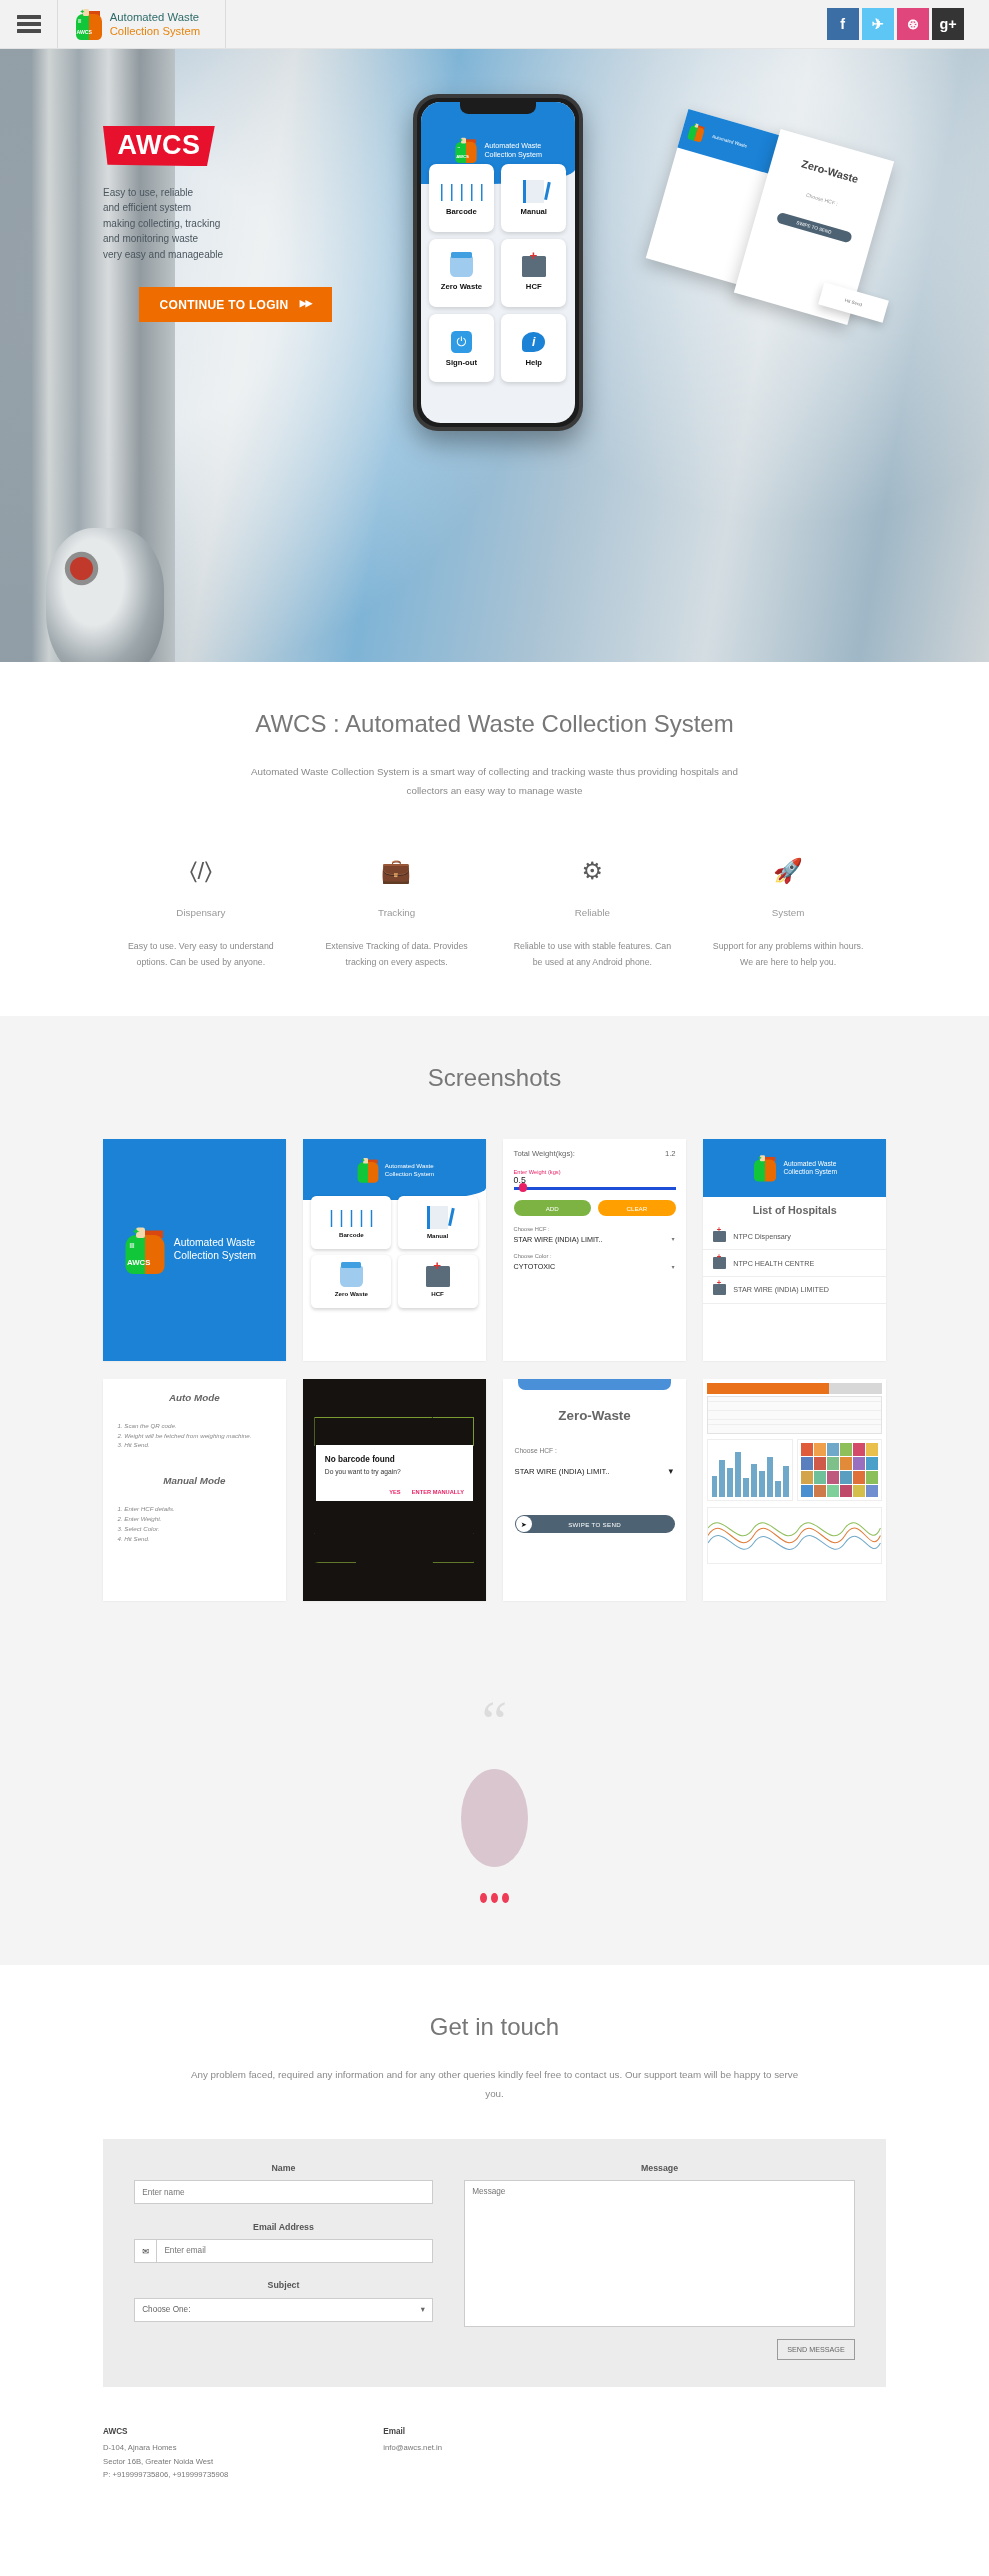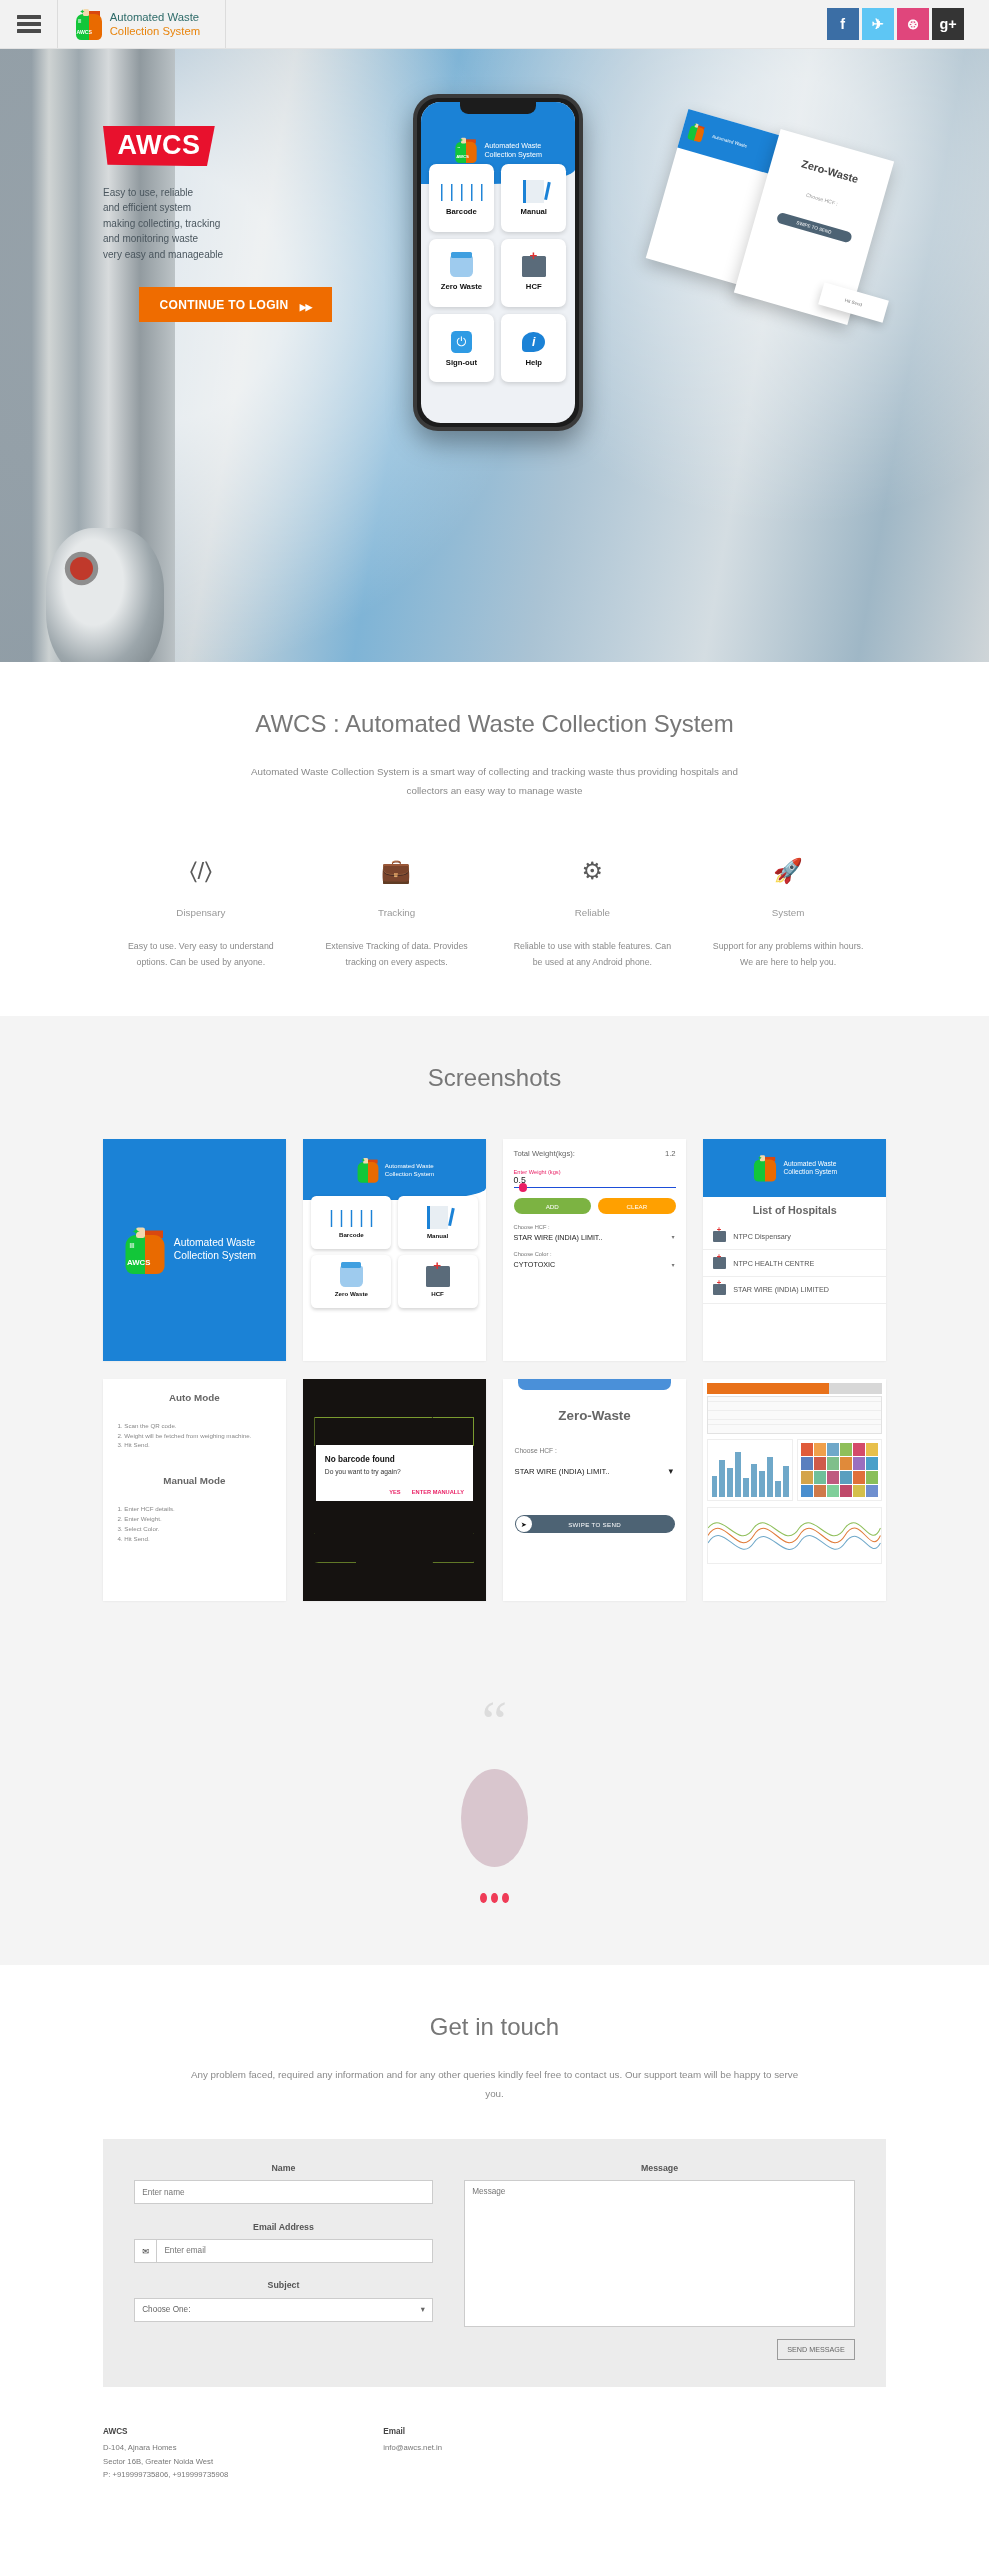--- a/index.html
+++ b/index.html
@@ -83,21 +83,21 @@
     display: inline-block; background: #e8112d; color: #fff; font-size: 27px; font-weight: bold;
     letter-spacing: 0.5px; padding: 4.1px 14.4px 5.2px 14.4px;
     clip-path: polygon(0 0, 100% 0, 93% 100%, 4% 96%);
   }
   .hero-h1 {
     font-size: 19.6px; font-weight: 400; color: #3e4a52; margin-top: 11.3px; padding-bottom: 12.4px;
     border-bottom: 0.5px solid rgba(255,255,255,.75);
   }
   .hero-sub { margin-top: 18.5px; font-size: 10px; line-height: 1.55; color: #4a565e; padding-right: 46px;}
   .btn-primary {
-    margin-top: 25px; margin-left: 36px; display: inline-flex; align-items:flex-end; gap: 11.3px;
+    margin-top: 25px; margin-left: 36px; display: inline-flex; align-items:flex-start; gap: 11.3px;
     background: #ef6c00; color: #fff; font-size: 12px; font-weight: bold; letter-spacing: 0.3px;
     padding: 10.3px 20.6px; border: none; cursor: pointer;
   }
   .btn-primary .arrows { font-size: 8.8px; letter-spacing: -1px; }
 
   
   .phone-wrap { position: relative; margin-left: 20.6px; margin-top: 45px; }
   .phone {
     width: 170px; height: 337px; border-radius: 25px; background: #1c1c1c;
     border: 4.6px solid #3a3a3a; padding: 4.1px; box-shadow: 0 11.3px 26px rgba(0,0,0,.35);
@@ -166,39 +166,39 @@
   .shot-app-head { background:#1b82d6; height:61px; display:flex;align-items:center;justify-content:center;gap:4.1px; border-radius: 0 0 42% 0 / 0 0 20% 0;}
   .shot-app-head .logo-bag { transform: scale(.8); }
   .shot-app-head .brand-lines div { color:#fff; font-size: 6.2px; }
   .shot-grid { padding: 5.2px 8.2px; display:grid; grid-template-columns:1fr 1fr; gap: 6.2px; margin-top: -9.3px; position:relative; z-index:3;}
   .shot-tile { background:#fff; border-radius:5.2px; height:53px; box-shadow:0 1.5px 3.6px rgba(0,0,0,.16); display:flex;flex-direction:column;align-items:center;justify-content:center;gap:3.1px;}
   .shot-tile span { font-size: 6.2px; font-weight:bold; color:#111; }
 
   .form-shot { padding: 9.3px 10.3px; font-family:"Liberation Sans", sans-serif; }
   .fs-row { display:flex; justify-content:space-between; align-items:center; font-size: 7.7px; color:#666;}
   .fs-label-pink { color:#e91e63; font-size: 5.7px; margin-top: 11.3px;}
-  .fs-input { border-bottom: 1px solid #1d4ed8; font-size: 8.8px; color:#222; padding-bottom: 2.1px; position:relative;}
+  .fs-input { border-bottom: 3px solid #1d4ed8; font-size: 8.8px; color:#222; padding-bottom: 2.1px; position:relative;}
   .fs-input::after { content:""; position:absolute; left:5.2px; bottom:-4.6px; width:8.2px;height:8.2px;border-radius:50%; background:#e91e63;}
   .fs-btns { display:flex; gap: 7.2px; margin-top: 10.3px; }
   .fs-btn { flex:1; border-radius: 10.3px; color:#fff; font-size: 6.2px; text-align:center; padding: 4.6px 0;}
   .fs-add { background:#7cb342; }
   .fs-clear { background:#ffa000; }
   .fs-small { font-size: 5.7px; color:#777; margin-top: 9.3px;}
   .fs-select { display:flex; justify-content:space-between; align-items:center; font-size: 7.2px; color:#222; margin-top: 3.1px;}
   .fs-select .caret { color:#777; font-size: 5.2px;}
 
   .hosp-head { background:#1b82d6; height: 58px; display:flex;align-items:center;justify-content:center;gap:5.2px;}
   .hosp-head .logo-bag { transform: scale(.85);}
   .hosp-head .brand-lines div { color:#fff; font-size: 6.7px;}
   .hosp-title { font-size: 10.8px; font-weight:bold; color:#666; text-align:center; padding: 7.2px 0;}
   .hosp-item { display:flex; align-items:center; gap: 7.2px; padding: 7.2px 9.3px; border-bottom:0.5px solid #eee; font-size: 7.2px; color:#555;}
   .hosp-ico { width:13.4px;height:11.3px;background:#5a6b7a;border-radius:1px;position:relative;flex:none;}
   .hosp-ico::after{content:"+";position:absolute;top:-5.7px;left:4.1px;color:#e03131;font-size:7.7px;font-weight:bold;}
 
-  .mode-shot { padding: 13.4px 11.3px; }
+  .mode-shot { padding: 13.4px 11.3px; font-style: italic; }
   .mode-title { text-align:center; font-size: 9.8px; font-weight:bold; color:#666; }
   .mode-list { font-size: 6.2px; color:#888; line-height:1.6; margin-top: 17.5px; padding-left: 3.1px;}
   .scan-shot { background:#151210; height:100%; position:relative; }
   .scan-frame { position:absolute; left: 11.3px; right: 11.3px; top: 38px; bottom: 38px; border: 1px solid #7a9b2f;
      clip-path: polygon(0 0,26% 0,26% 2%,2% 2%,2% 20%,0 20%,0 0, 74% 0,100% 0,100% 20%,98% 20%,98% 2%,74% 2%, 74% 0, 0 80%,2% 80%,2% 98%,26% 98%,26% 100%,0 100%, 100% 80%,98% 80%,98% 98%,74% 98%,74% 100%,100% 100%);}
   .scan-dialog { position:absolute; left: 12.4px; right: 12.4px; top: 66px; background:#fff; padding: 10.3px 9.3px 6.2px; }
   .scan-dialog h4 { font-size: 8.2px; color:#111; }
   .scan-dialog p { font-size: 6.7px; color:#333; margin-top: 4.1px;}
   .scan-actions { display:flex; justify-content:flex-end; gap: 11.3px; margin-top: 13.4px; font-size: 5.7px; font-weight:bold; color:#e91e63;}
   .zw-shot { padding-top: 0; }

